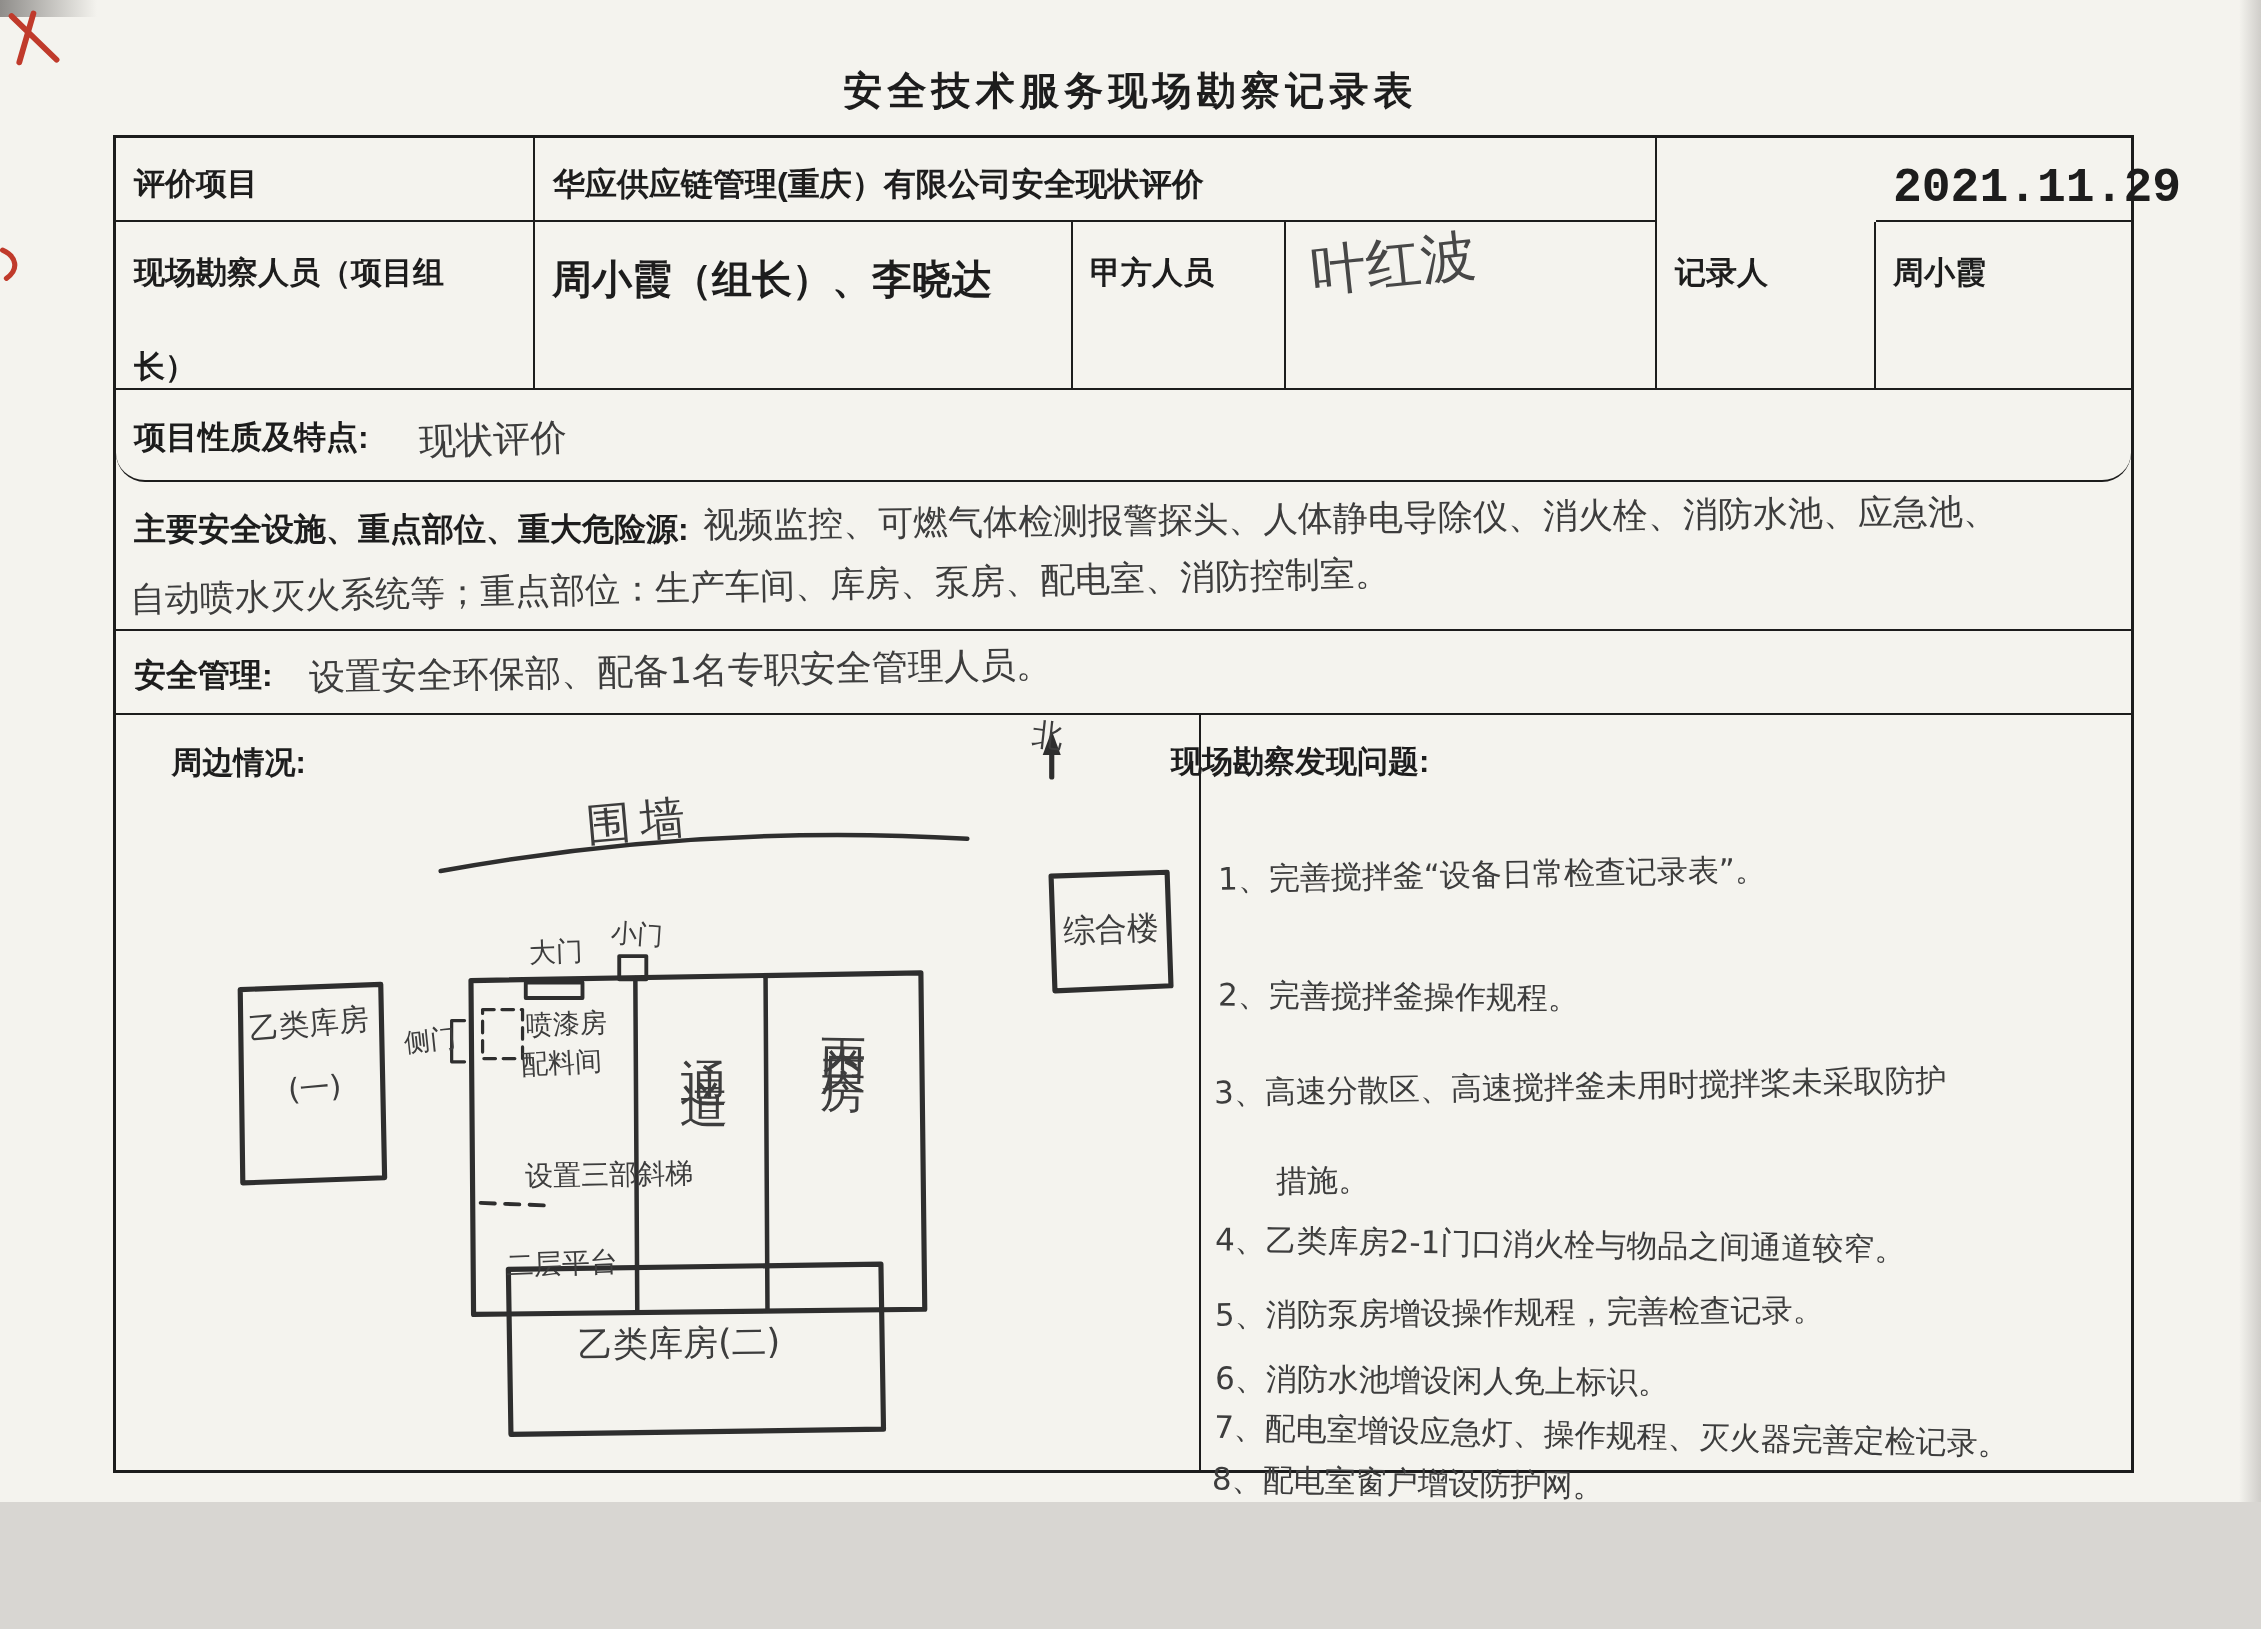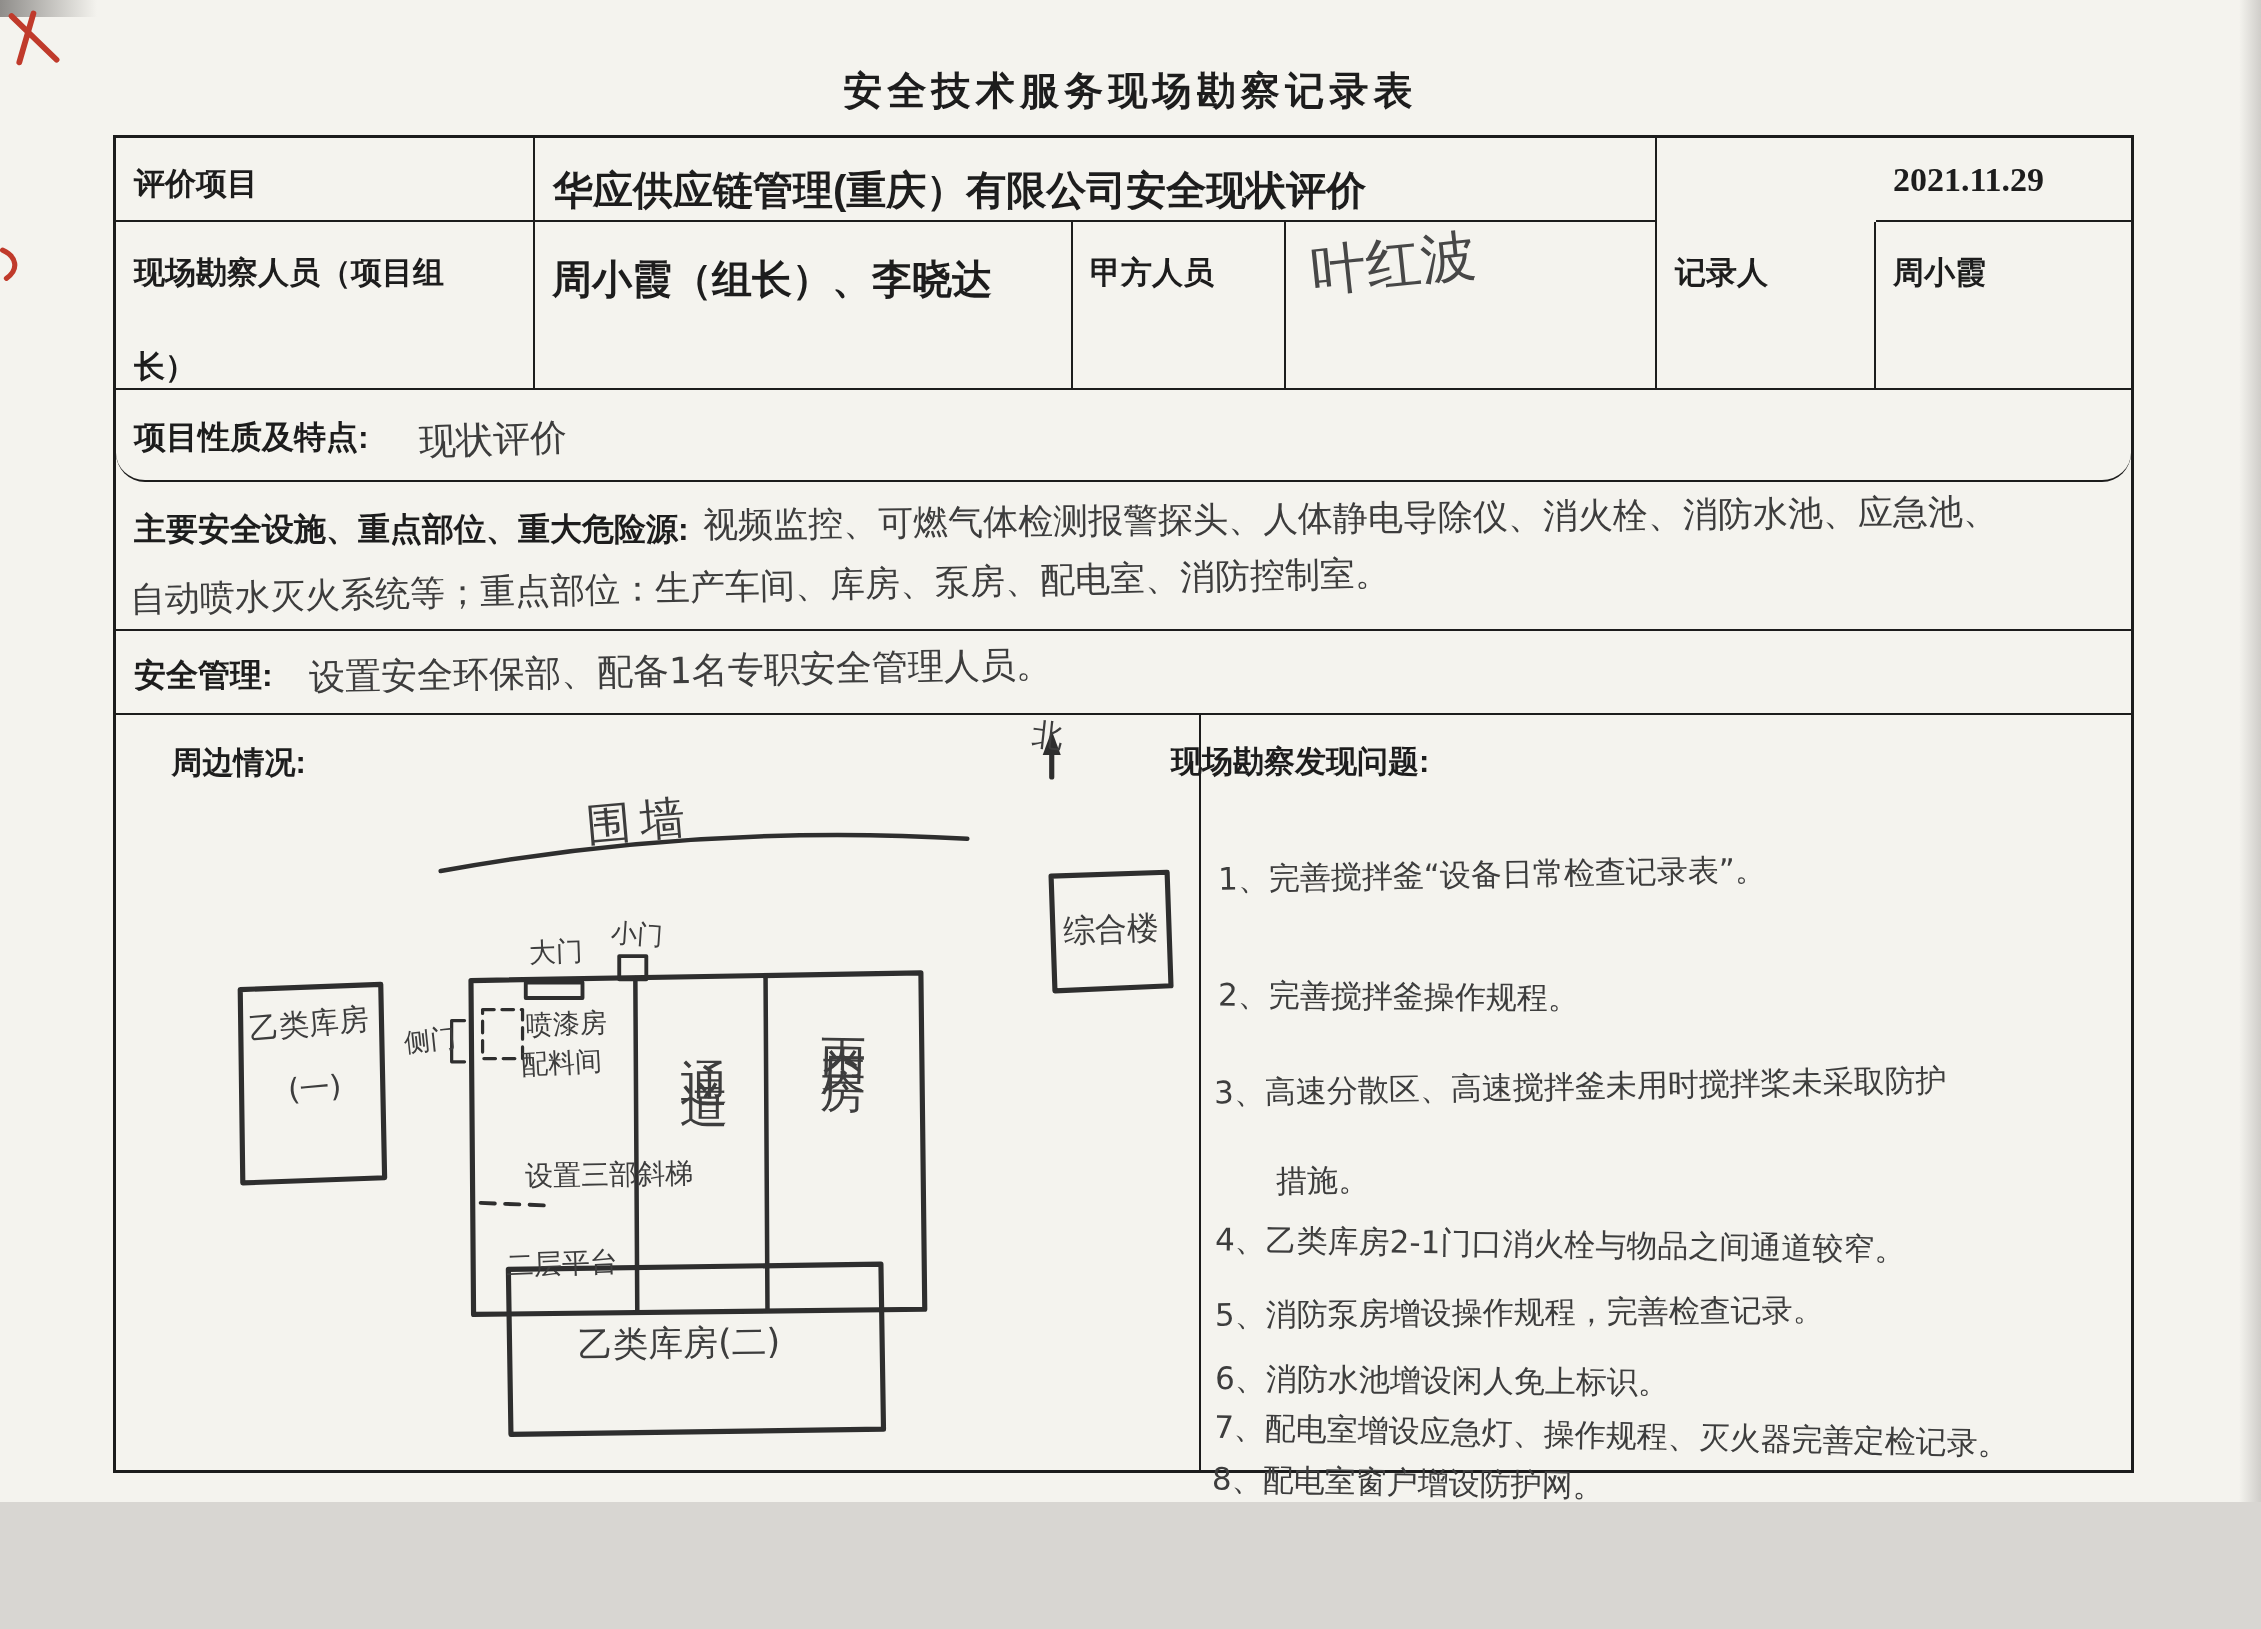--- a/index.html
+++ b/index.html
@@ -7,21 +7,21 @@
         font-family:"Liberation Sans",sans-serif;color:#1d1d1d;overflow:hidden;}
   .title{position:absolute;left:0;right:0;top:64px;text-align:center;
          font-size:39px;font-weight:700;letter-spacing:5.2px;}
   .tbl{position:absolute;left:113px;top:135px;width:2021px;height:1338px;
        border:3.2px solid #1c1c1c;box-sizing:border-box;}
   .cell{position:absolute;box-sizing:border-box;border-right:2.6px solid #1c1c1c;
         border-bottom:2.6px solid #1c1c1c;overflow:visible;}
   .no-r{border-right:none;}
   .no-b{border-bottom:none;}
   .lbl{font-weight:700;font-size:31px;}
-  .val{font-weight:600;font-size:40px;}
+  .val{font-weight:600;font-size:32px;}
   .hw{font-family:"DejaVu Sans",sans-serif;color:#3d3d3d;font-weight:400;
       white-space:nowrap;}
   .pos{position:absolute;}
   .vert{writing-mode:vertical-rl;text-orientation:upright;}
   .f-line{position:absolute;font-size:31px;}
   .serif{font-family:"Liberation Serif",serif;}
 </style>
 </head>
 <body>
 
@@ -39,21 +39,21 @@
 
   <div class="tbl">
 
     <div class="cell" style="left:0;top:0;width:419px;height:84px;">
       <div class="lbl pos" style="left:18px;top:24.5px;">评价项目</div>
     </div>
     <div class="cell" style="left:419px;top:0;width:1122px;height:84px;">
       <div class="val pos" style="left:18px;top:24.5px;">华应供应链管理(重庆）有限公司安全现状评价</div>
     </div>
     <div class="cell no-r" style="left:1760px;top:0;right:0;height:84px;">
-      <div class="serif pos" style="left:17px;top:23px;font-size:34px;font-weight:700;">2021.11.29</div>
+      <div class="serif pos" style="left:17px;top:23px;font-size:48px;font-weight:700;font-family:Liberation Mono, monospace;">2021.11.29</div>
     </div>
 
     <div class="cell" style="left:0;top:84px;width:419px;height:168px;">
       <div class="lbl pos" style="left:18px;top:30px;">现场勘察人员（项目组</div>
       <div class="lbl pos" style="left:18px;top:124px;">长）</div>
     </div>
     <div class="cell" style="left:419px;top:84px;width:538px;height:168px;">
       <div class="val pos" style="left:17px;top:30px;font-size:40px;text-align:center;">周小霞（组长）、李晓达</div>
     </div>
     <div class="cell" style="left:957px;top:84px;width:213px;height:168px;">

